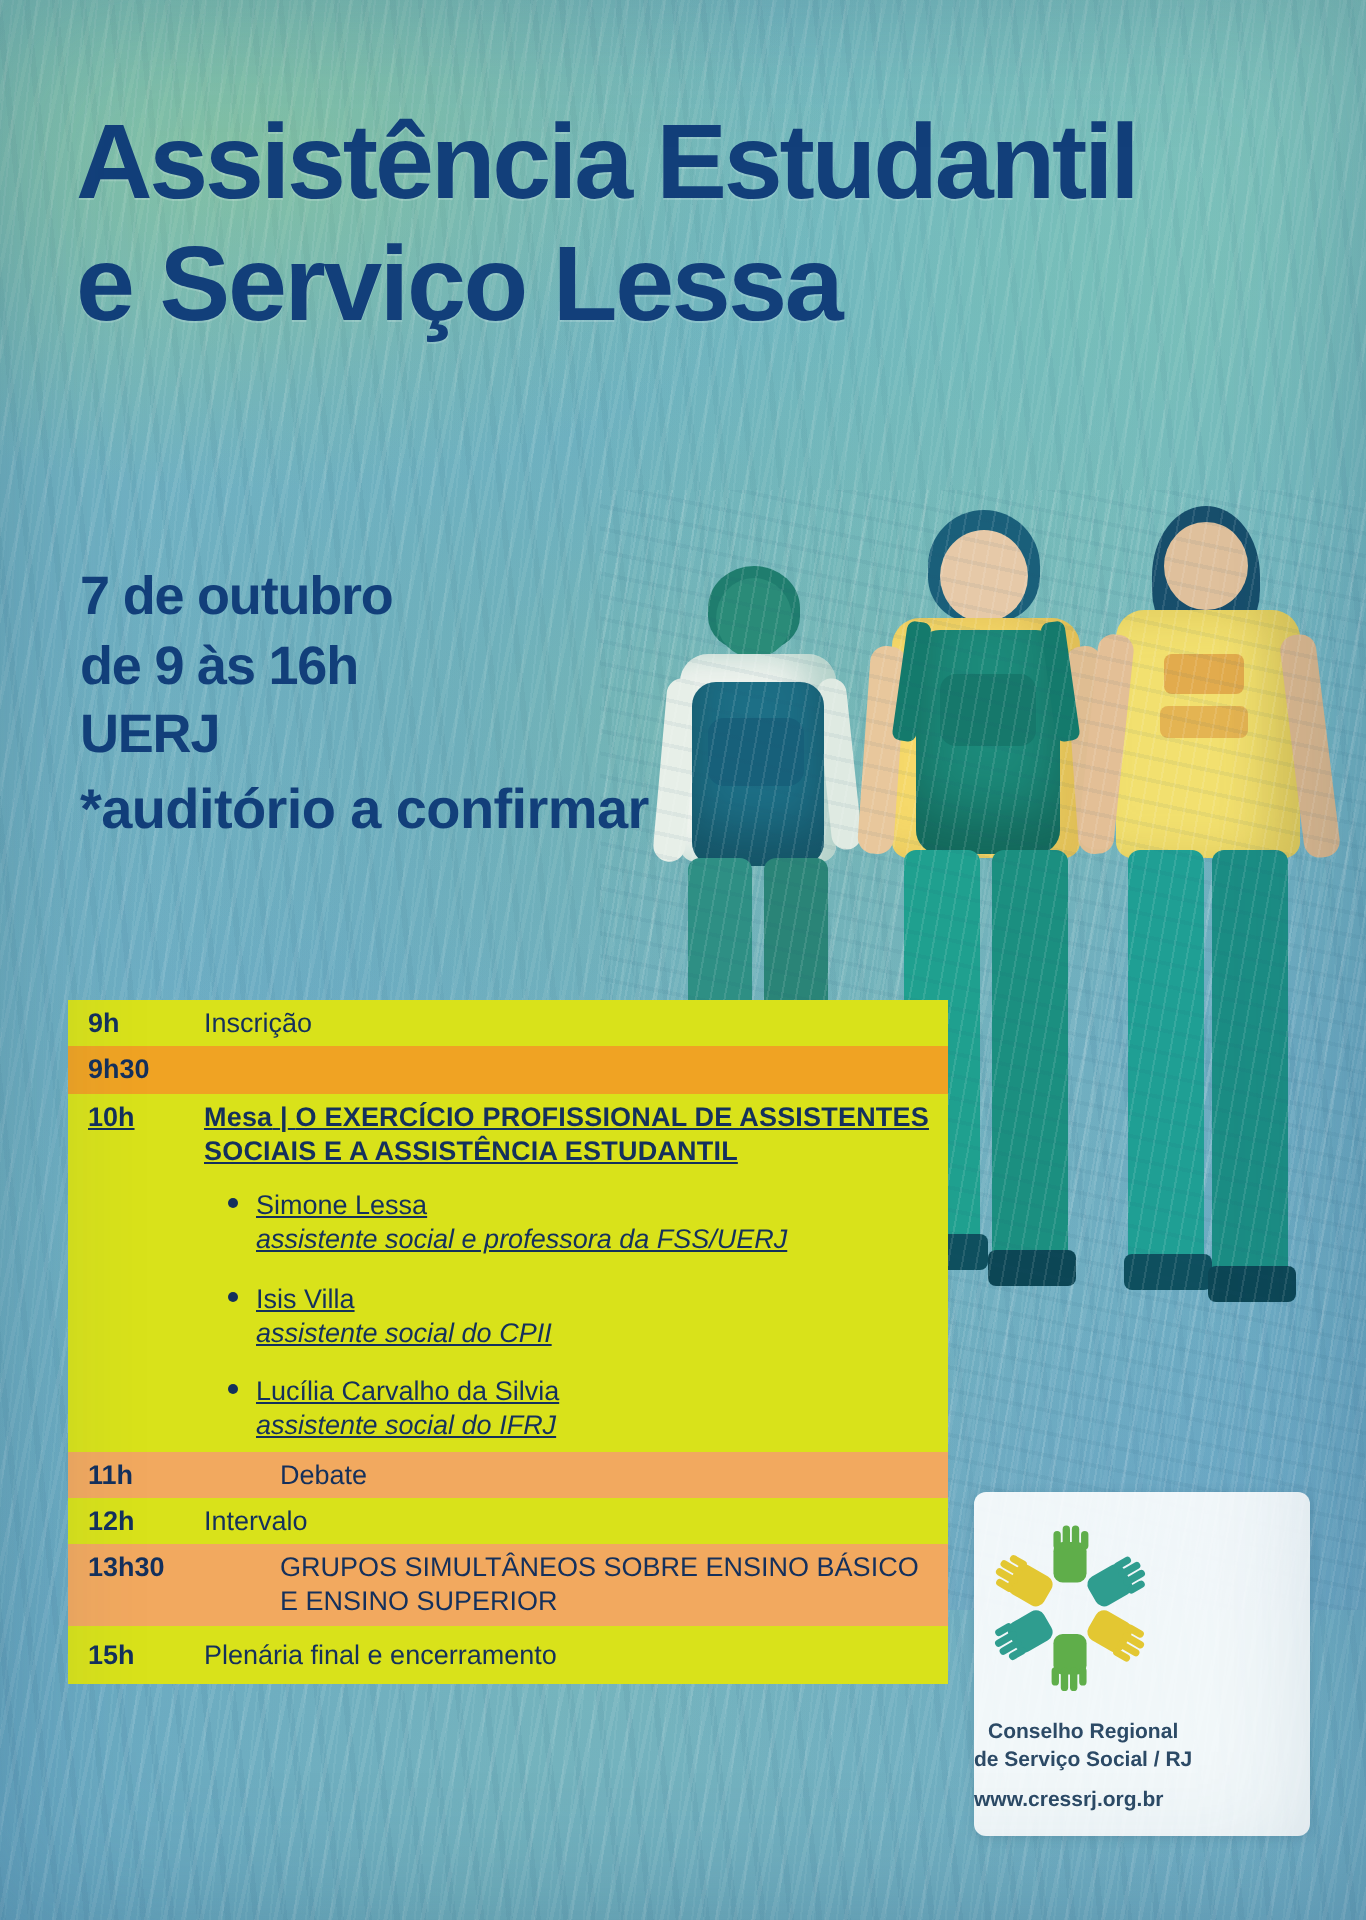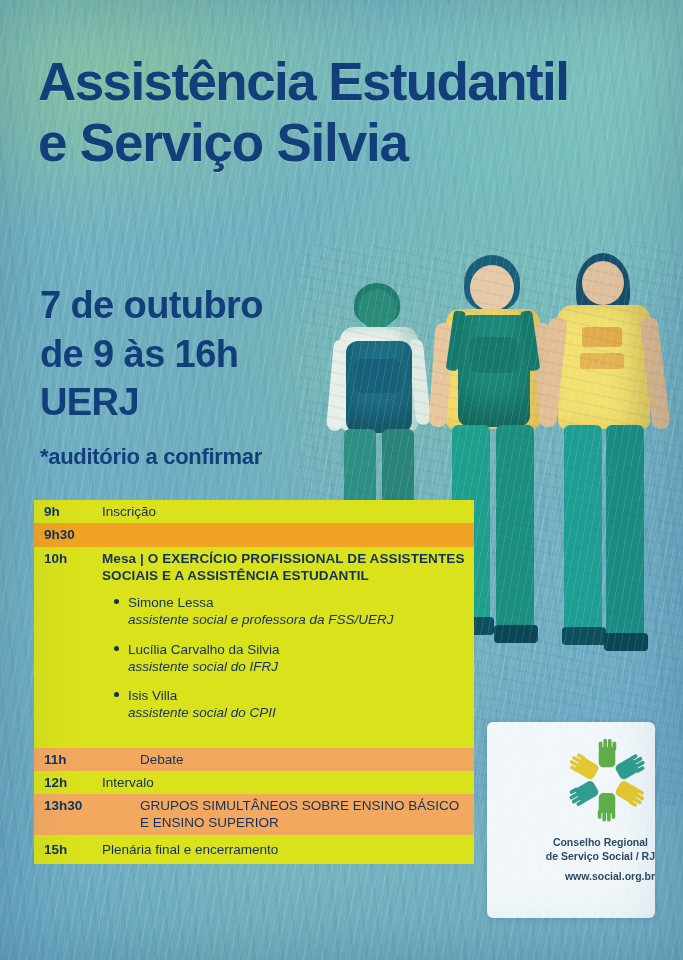--- a/index.html
+++ b/index.html
@@ -66,22 +66,22 @@
     line-height: 1.12; margin-top: 2px;
   }
 
   .when {
     position: absolute;
     left: 40px; top: 281px;
     color: #123f7a;
     font-weight: bold;
     line-height: 1.28;
   }
-  .when .l1, .when .l2, .when .l3 { font-size: 38px; letter-spacing: -0.6px; }
-  .when .l4 { font-size: 22px; letter-spacing: -0.3px; margin-top: 16px;}
+  .when .l1, .when .l2, .when .l3 { font-size: 27px; letter-spacing: -0.6px; }
+  .when .l4 { font-size: 28px; letter-spacing: -0.3px; margin-top: 2px;}
 
   
   .photo {
     position: absolute;
     left: 300px; top: 245px;
     width: 383px; height: 560px;
     overflow: hidden;
   }
   .walker { position: absolute; }
   .w-body { position:absolute; border-radius: 14px 14px 8px 8px; }
@@ -134,24 +134,24 @@
   .sp { margin-bottom: 12px; position: relative; padding-left: 14px; }
   .sp:last-child { margin-bottom: 2px; }
   .sp .bullet { position:absolute; left:0; top: 5px; width:5px; height:5px; border-radius:50%; background:#14305c; }
   .sp .nm { font-weight: normal; }
   .sp .rl { font-style: italic; }
 
   
   .logo {
     position: absolute;
     right: 28px; bottom: 42px;
-    width: 168px; height: 196px;
+    width: 168px; height: 172px;
     background: rgba(255,255,255,0.90);
     border-radius: 6px;
-    display: flex; flex-direction: column; align-items: flex-end;
+    display: flex; flex-direction: column; align-items: flex-start;
     padding-top: 14px;
     box-shadow: 0 1px 6px rgba(20,60,90,0.18);
   }
   .logo .mark { width: 96px; height: 92px; position: relative; }
   .logo .cap {
     margin-top: 8px;
     text-align: center;
     font-size: 10.5px; line-height: 1.3;
     color: #2c4a66; font-weight: bold;
   }
@@ -219,64 +219,64 @@
         <div class="shoe" style="left:42px; top:208px; width:44px; height:18px; background:#0c4655;"></div>
       </div>
     </div>
 
     <div class="ground"></div>
     <div class="photo-grain"></div>
   </div>
 
   <div class="headline">
     <div class="h-big">Assistência Estudantil</div>
-    <div class="h-big2">e Serviço Silvia</div>
+    <div class="h-big2">e Serviço Lessa</div>
   </div>
 
   <div class="when">
     <div class="l1">7 de outubro</div>
     <div class="l2">de 9 às 16h</div>
     <div class="l3">UERJ</div>
     <div class="l4">*auditório a confirmar</div>
   </div>
 
   <div class="schedule">
 
     <div class="row bg-yellow">
       <div class="t">9h</div>
       <div class="d">Inscrição</div>
     </div>
 
     <div class="row bg-orange">
       <div class="t">9h30</div>
     </div>
 
-    <div class="row block-yellow" style="padding-bottom:24px;">
+    <div class="row block-yellow" style="padding-bottom:2px;text-decoration:underline;">
       <div class="t">10h</div>
       <div class="d">
         <div class="mesa-title">
           <span class="lead">Mesa</span>
           <span>|</span>
           <span>O EXERCÍCIO PROFISSIONAL DE ASSISTENTES SOCIAIS E A ASSISTÊNCIA ESTUDANTIL</span>
         </div>
         <div class="speakers">
           <div class="sp">
             <span class="bullet"></span>
             <div class="nm">Simone Lessa</div>
             <div class="rl">assistente social e professora da FSS/UERJ</div>
           </div>
           <div class="sp">
             <span class="bullet"></span>
-            <div class="nm">Lucília Carvalho da Silvia</div>
-            <div class="rl">assistente social do IFRJ</div>
+            <div class="nm">Isis Villa</div>
+            <div class="rl">assistente social do CPII</div>
           </div>
           <div class="sp">
             <span class="bullet"></span>
-            <div class="nm">Isis Villa</div>
-            <div class="rl">assistente social do CPII</div>
+            <div class="nm">Lucília Carvalho da Silvia</div>
+            <div class="rl">assistente social do IFRJ</div>
           </div>
         </div>
       </div>
     </div>
 
     <div class="row bg-peach">
       <div class="t">11h</div>
       <div class="d">Debate</div>
     </div>
 
@@ -354,17 +354,17 @@
               <rect x="6" y="-16" width="4" height="10" rx="2" fill="#e3c732"></rect>
             </g>
           </g>
         </g>
       </svg>
     </div>
     <div class="cap">
       <div>Conselho Regional</div>
       <div>de Serviço Social / RJ</div>
     </div>
-    <div class="url">www.social.org.br</div>
+    <div class="url">www.cressrj.org.br</div>
   </div>
 
   <div class="edge"></div>
 </div>
 
 </body></html>

